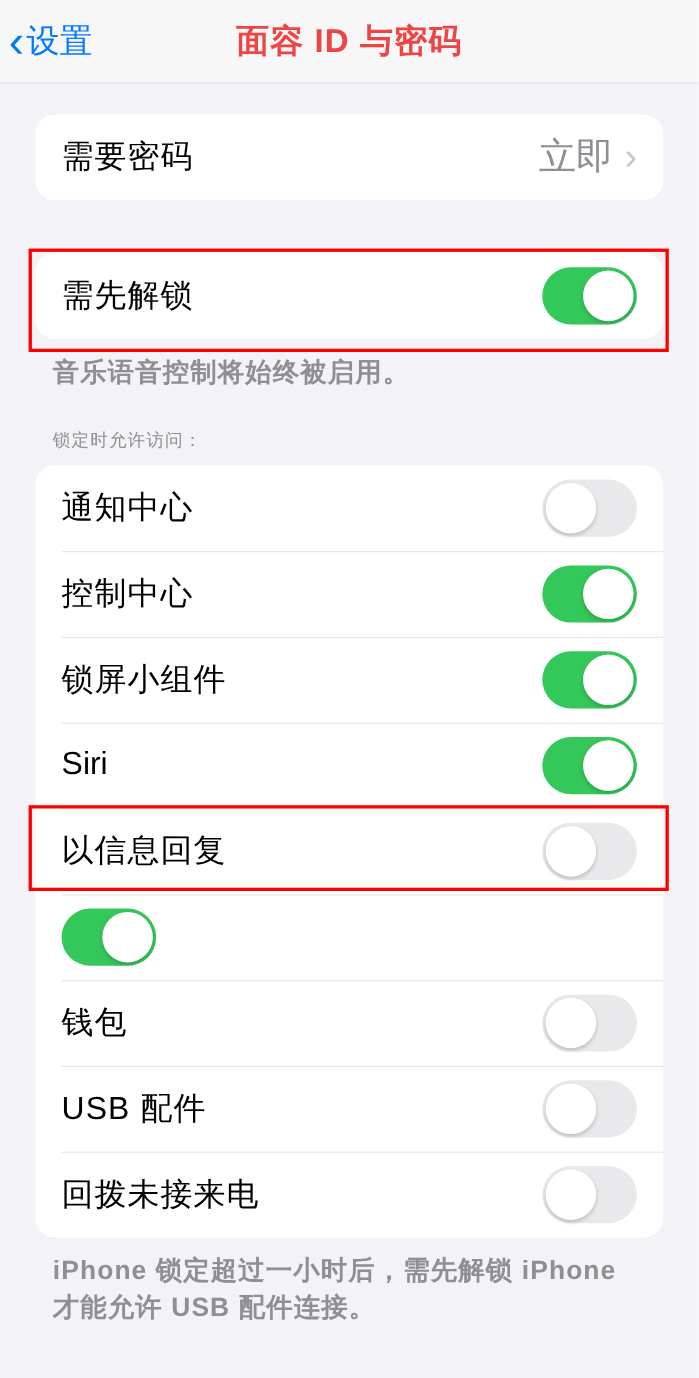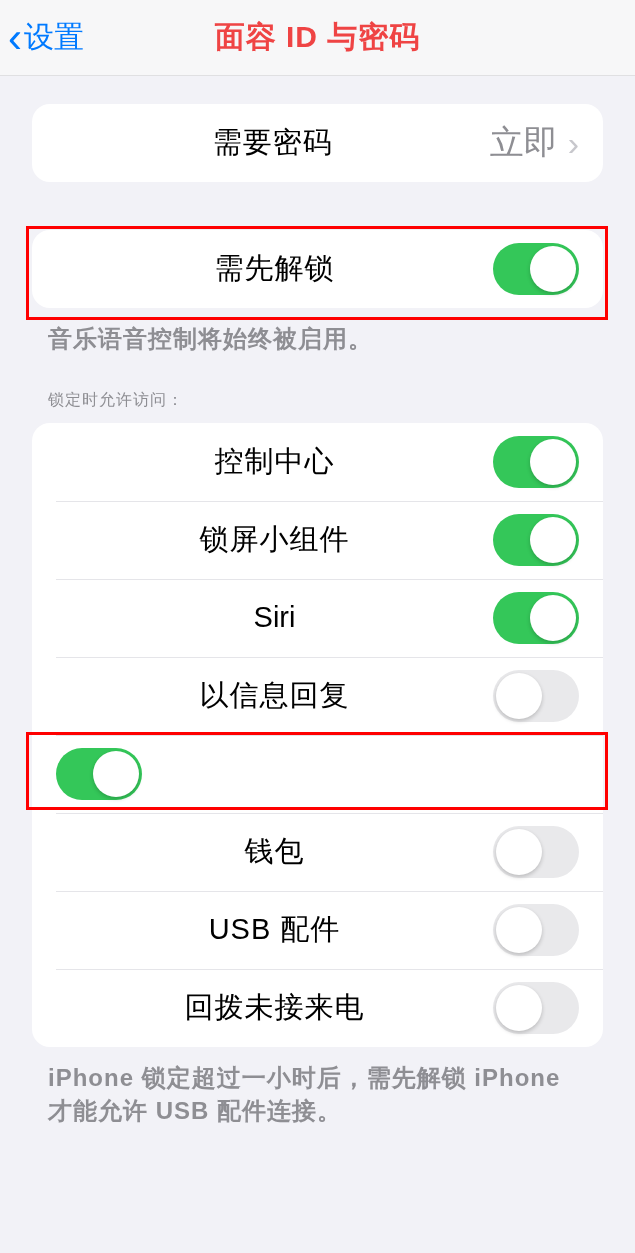--- a/index.html
+++ b/index.html
@@ -40,21 +40,20 @@
       font-weight: 600;
       color: #ef4444;
       letter-spacing: 1px;
     }
     .content { padding: 0; }
     .group {
       margin: 30px 32px 0 32px;
       background: #fff;
       border-radius: 18px;
       overflow: hidden;
-      text-align: center;
     }
     .group.first { margin-top: 28px; }
     .row {
       display: flex;
       align-items: center;
       padding: 0 24px;
       height: 78px;
       position: relative;
     }
     .row + .row::before {
@@ -155,20 +154,26 @@
           <div class="knob"></div>
         </div>
     </div>
   </div>
   <div class="footer-text">音乐语音控制将始终被启用。</div>
 
   <div class="header-text">锁定时允许访问：</div>
 
   <div class="group headed" id="lock-group">
       <div class="row">
+        <div class="row-label">通知中心</div>
+        <div class="toggle off">
+          <div class="knob"></div>
+        </div>
+      </div>
+      <div class="row">
         <div class="row-label">控制中心</div>
         <div class="toggle on">
           <div class="knob"></div>
         </div>
       </div>
       <div class="row">
         <div class="row-label">锁屏小组件</div>
         <div class="toggle on">
           <div class="knob"></div>
         </div>

